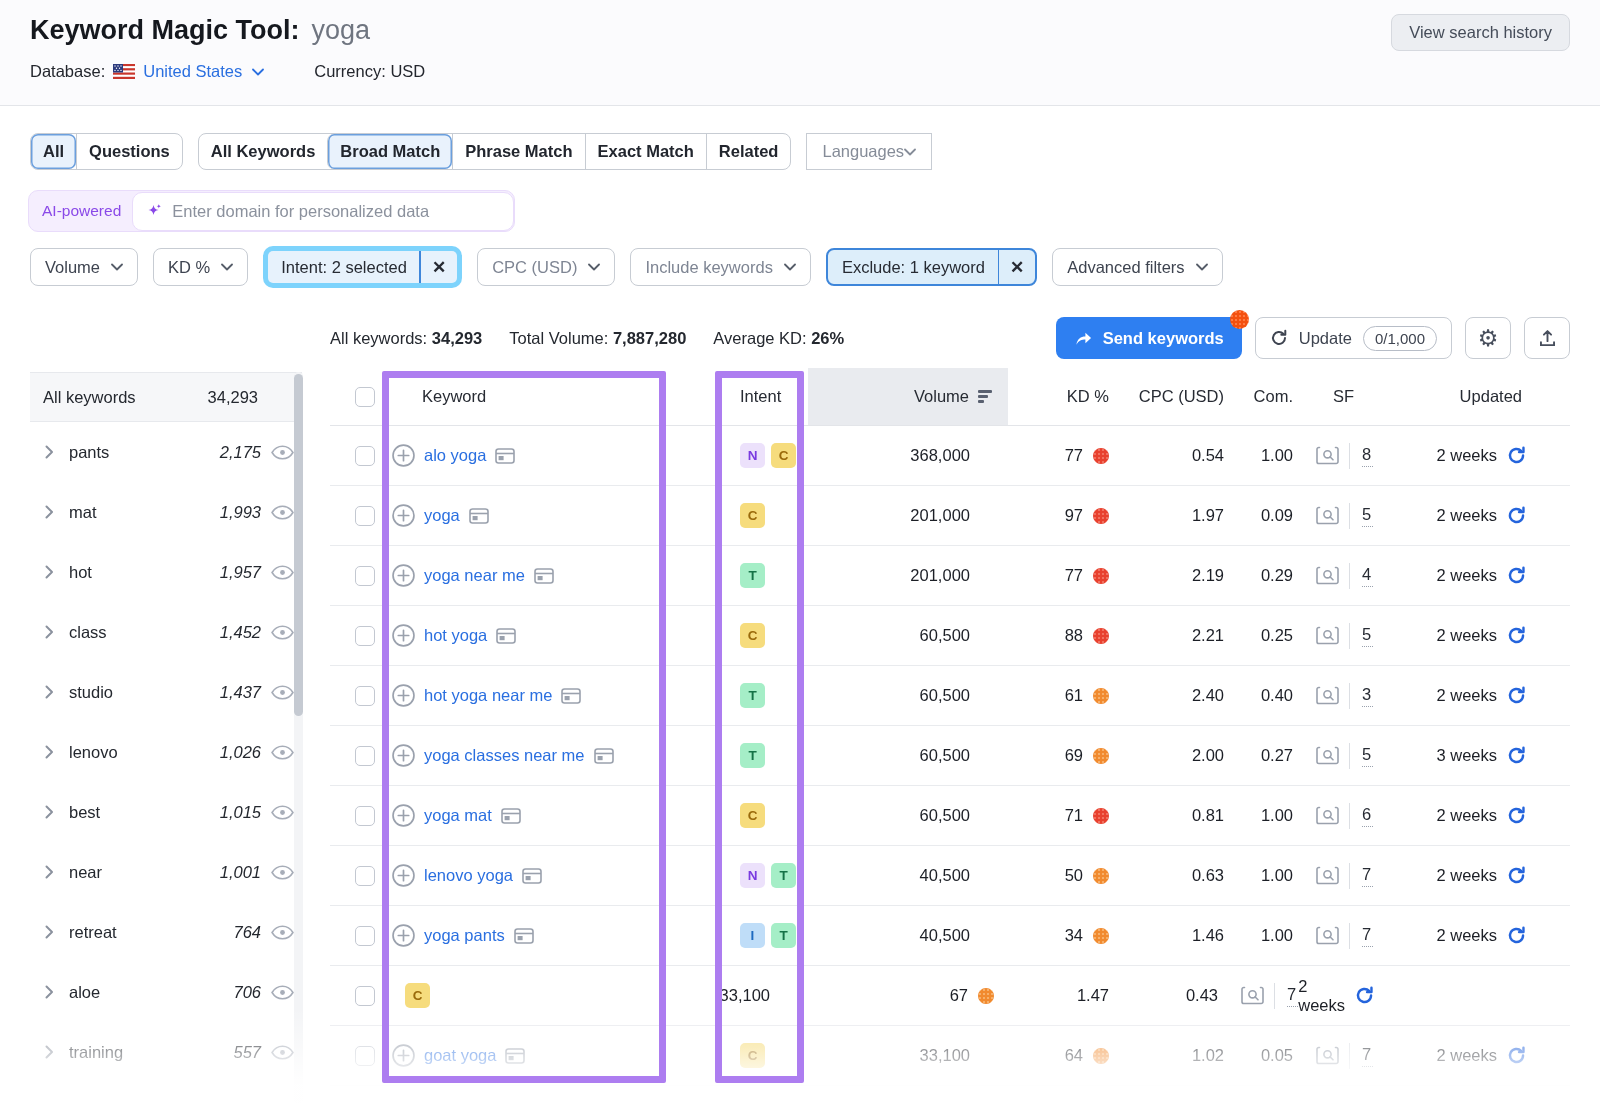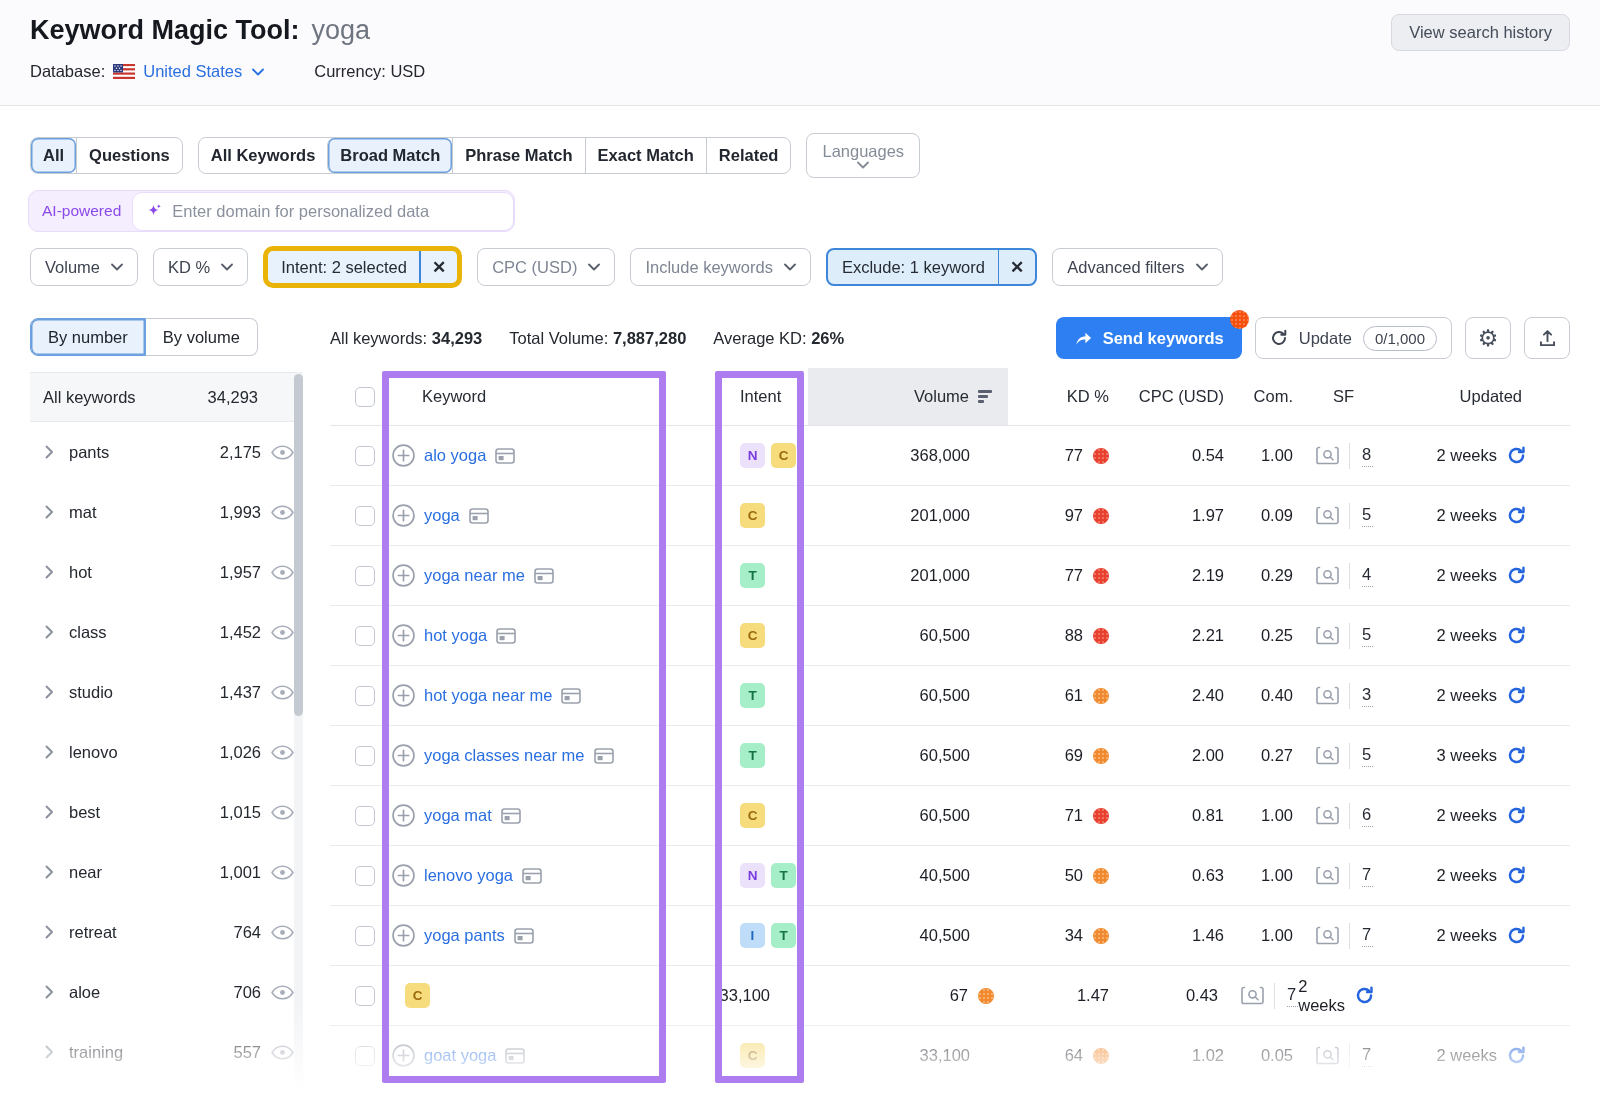--- a/index.html
+++ b/index.html
@@ -17,52 +17,52 @@
   .currency { margin-left:42px; color:#23262d; }
   .hist-btn { position:absolute; right:30px; top:14px; height:37px; background:#eceef2; border:1px solid #d6d9df; border-radius:8px; color:#454c59; font-size:16.5px; padding:0 17px; display:flex; align-items:center; cursor:pointer; }
 
   
   .tabs-row { position:absolute; top:133px; left:30px; display:flex; gap:15px; align-items:center; }
   .tab-group { display:flex; border:1px solid #c7ccd3; border-radius:8px; background:#fff; }
   .tab { padding:8px 12px; font-size:16.5px; color:#22262e; border-left:1px solid #c7ccd3; cursor:pointer; white-space:nowrap;font-weight:bold; }
   .tab:first-child { border-left:none; border-radius:7px 0 0 7px; }
   .tab:last-child { border-radius:0 7px 7px 0; }
   .tab.active { background:#e9f2fc; box-shadow:0 0 0 1.5px #6b9fdd inset; border-radius:7px; }
-  .lang-btn { display:flex; align-items:center; border:1px solid #c7ccd3; border-radius:8px; background:#fff; padding:8px 15px; font-size:16.5px; color:#858c98; cursor:pointer;flex-direction:column; }
+  .lang-btn { display:flex; align-items:center; border:1px solid #c7ccd3; border-radius:0; background:#fff; padding:8px 15px; font-size:16.5px; color:#858c98; cursor:pointer; }
 
   
   .ai-bar { position:absolute; top:190px; left:28px; width:487px; height:42px; background:#f5eefe; border:1px solid #e9dcfb; border-radius:10px; display:flex; align-items:center; padding-left:13px; }
   .ai-badge { color:#8a49e8; font-size:15.5px; white-space:nowrap; }
   .ai-input { flex:1; height:39px; margin-left:11px; background:#fff; border:1px solid #e9dcfb; border-radius:10px; display:flex; align-items:center; gap:9px; padding:0 13px; }
   .ai-input input { border:none; outline:none; width:100%; font-size:16.5px; color:#33373f; font-family:"Liberation Sans", sans-serif; background:transparent; }
   .ai-input input::placeholder { color:#8b919d; }
 
   
   .filters-row { position:absolute; top:246px; left:30px; display:flex; align-items:center; gap:15px; }
   .chip { height:38px; border:1px solid #c7ccd3; border-radius:8px; background:#fff; display:flex; align-items:center; gap:11px; padding:0 14px; font-size:16.5px; color:#3e4450; cursor:pointer; white-space:nowrap; }
   .chip.muted { color:#7e8593; }
   .chip svg { color:#565d69; }
-  .purple-wrap { background:#eab308; border-radius:10px; padding:5px; display:flex; }
+  .purple-wrap { background:#7dd3fc; border-radius:10px; padding:5px; display:flex; }
   .chip.intent-chip { background:#e7f2fc; border:none; height:32px; border-radius:5px; padding:0 0 0 13px; color:#272b33; gap:0; }
   .chip.intent-chip .xdiv { width:2px; height:32px; background:#3e86da; margin-left:12px; }
   .chip .x-btn { font-size:17px; font-weight:bold; color:#272b33; padding:0 11px; cursor:pointer; }
   .chip.exclude-chip { background:#ddeefa; border:2px solid #3e86da; color:#272b33; gap:0; padding-right:0; }
   .chip.exclude-chip .xdiv { width:1px; height:34px; background:#3e86da; margin-left:13px; }
 
   
   .side-tabs { position:absolute; top:318px; left:30px; display:flex; }
   .stab { height:38px; padding:0 17px; display:flex; align-items:center; font-size:16.5px; color:#22262e; background:#fff; border:1px solid #c7ccd3; cursor:pointer; }
   .stab.active { background:#e9f2fc; box-shadow:0 0 0 1.5px #6b9fdd inset; border-radius:8px 0 0 8px; border-color:#6b9fdd; }
   .stab:last-child { border-left:none; border-radius:0 8px 8px 0; }
   .side-panel { position:absolute; top:372px; left:30px; width:272px; bottom:0; }
   .side-all { height:50px; background:#f6f7f9; border-top:1px solid #e7e9ed; border-bottom:1px solid #e7e9ed; display:flex; align-items:center; justify-content:space-between; padding:0 44px 0 13px; font-size:16.5px; color:#24282f; }
   .sgroup { height:60px; display:flex; align-items:center; padding:0 8px 0 15px; font-size:16.5px; color:#24282f; cursor:pointer;justify-content:flex-end; }
   .sgroup .chev { display:flex; color:#8b929e; }
   .sgroup .lbl { margin-left:15px; }
-  .sgroup .cnt { margin-left:auto; }
+  .sgroup .cnt { margin-left:auto;font-style:italic; }
   .sgroup .eye { margin-left:10px; display:flex; }
   .side-scroll { position:absolute; right:-1px; top:0; width:9px; height:100%; background:#f3f4f6; border-radius:5px; }
   .side-thumb { position:absolute; right:0; top:2px; width:9px; height:342px; background:#c5cad2; border-radius:5px; }
 
   
   .summary { position:absolute; top:316px; left:330px; width:1240px; height:44px; display:flex; align-items:center; }
   .stat { font-size:16.5px; color:#24282f; margin-right:27px; }
   .stat b { font-weight:bold; }
   .sum-right { margin-left:auto; display:flex; align-items:center; gap:13px; }
   .send-btn { position:relative; height:42px; background:#2e7ff1; border:none; border-radius:8px; color:#fff; font-size:16.5px; font-weight:bold; padding:0 18px; display:flex; align-items:center; gap:10px; cursor:pointer; font-family:"Liberation Sans",sans-serif; }
@@ -234,24 +234,20 @@
       <span class="x-btn">✕</span>
     </div>
     <div class="chip">
       <span>Advanced filters</span>
       <svg width="12" height="8" viewBox="0 0 12 8">
           <path d="M1 1.5 L6 6.5 L11 1.5" fill="none" stroke="currentColor" stroke-width="1.8" stroke-linecap="round" stroke-linejoin="round"></path>
         </svg>
     </div>
   </div>
 
-  <div class="side-tabs">
-    <div class="stab active">By number</div>
-    <div class="stab">By volume</div>
-  </div>
 
   <div class="side-panel">
     <div class="side-all">
       <span>All keywords</span>
       <span>34,293</span>
     </div>
     <div id="group-list">
   <div class="sgroup">
     <span class="chev">
       <svg width="9" height="14" viewBox="0 0 9 14">

